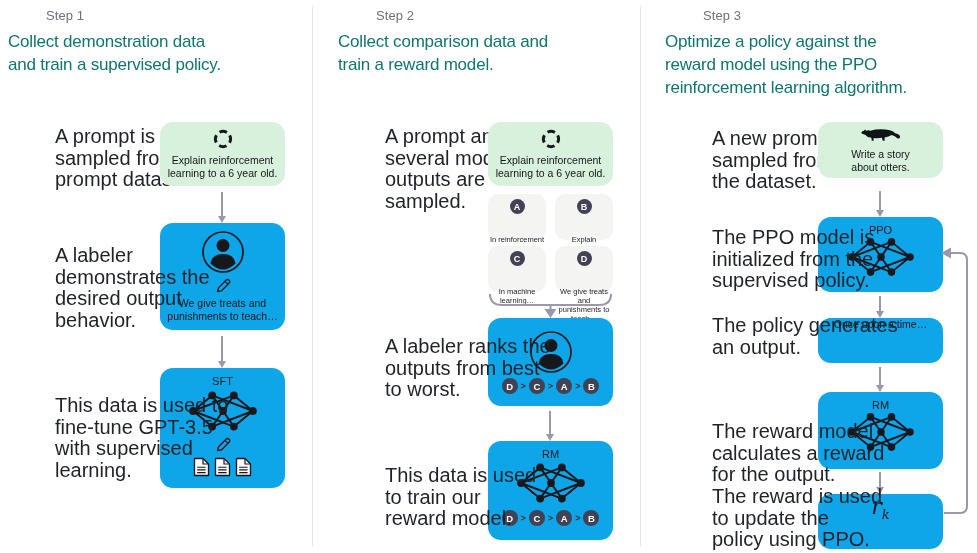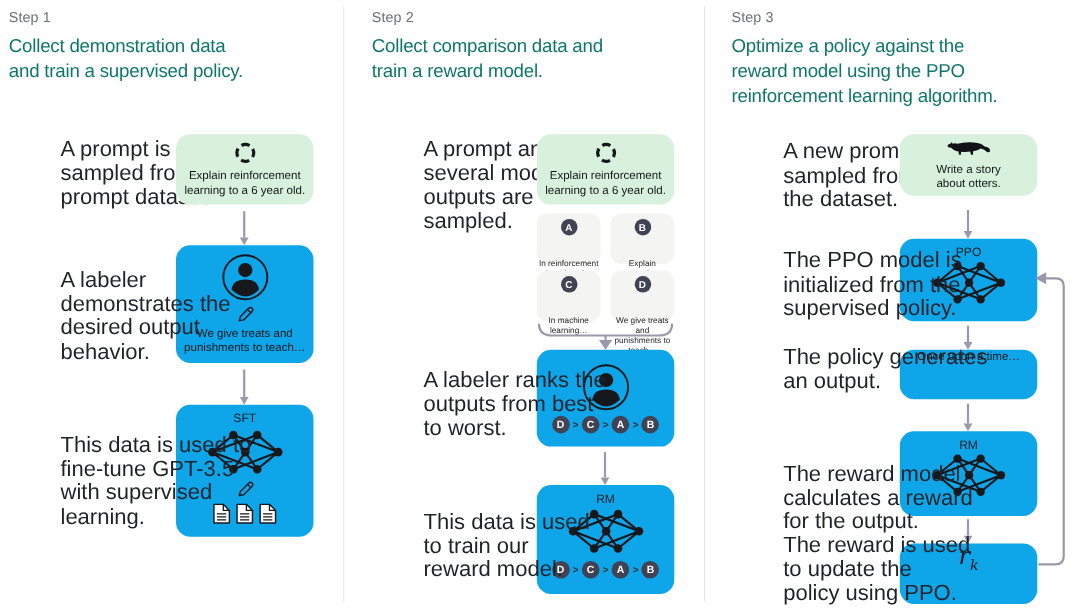--- a/index.html
+++ b/index.html
@@ -1,21 +1,21 @@
 <!DOCTYPE html>
 <html><head>
 <meta charset="utf-8">
 <style>
   html,body{margin:0;padding:0;background:#fff;}
   #canvas{
     position:relative;width:977px;height:553px;background:#ffffff;overflow:hidden;
     font-family:"Liberation Sans","DejaVu Sans",sans-serif;color:#1f2228;
   }
   .divider{position:absolute;top:6px;bottom:6px;width:1px;background:#e7e7e7;}
-  .step-label{position:absolute;font-size:13px;color:#6e707e;letter-spacing:.1px;}
+  .step-label{position:absolute;font-size:13px;color:#6e707e;letter-spacing:.1px;margin-left:38px;}
   .col-title{position:absolute;font-size:17px;line-height:23px;font-weight:normal;color:#0f766e;white-space:pre-line;letter-spacing:-.2px;}
   .caption{position:absolute;font-size:20px;line-height:21.5px;color:#1f2228;white-space:pre-line;margin-left:47px;}
   .gbox{position:absolute;width:125px;background:#d7f1dc;border-radius:13px;display:flex;flex-direction:column;align-items:center;justify-content:center;gap:4px;}
   .fbox{position:absolute;width:125px;background:#0ea5e9;border-radius:13px;display:flex;flex-direction:column;align-items:center;}
   .boxtext{font-size:10.5px;line-height:13.5px;color:#15161a;text-align:center;white-space:pre-line;}
   .modlabel{font-size:11px;color:#1a1b20;margin-top:7px;}
   .sbox{position:absolute;width:58px;height:46px;background:#f4f4f2;border-radius:10px;display:flex;flex-direction:column;align-items:center;padding-top:5px;box-sizing:border-box;}
   .sbox .boxtext{font-size:7.5px;line-height:9px;margin-top:21px;color:#26272e;}
   .badge{width:15px;height:15px;border-radius:50%;background:#414254;color:#fff;font-size:9px;font-weight:bold;display:flex;align-items:center;justify-content:center;flex:none;}
   .rankrow{display:flex;align-items:center;gap:3px;}

